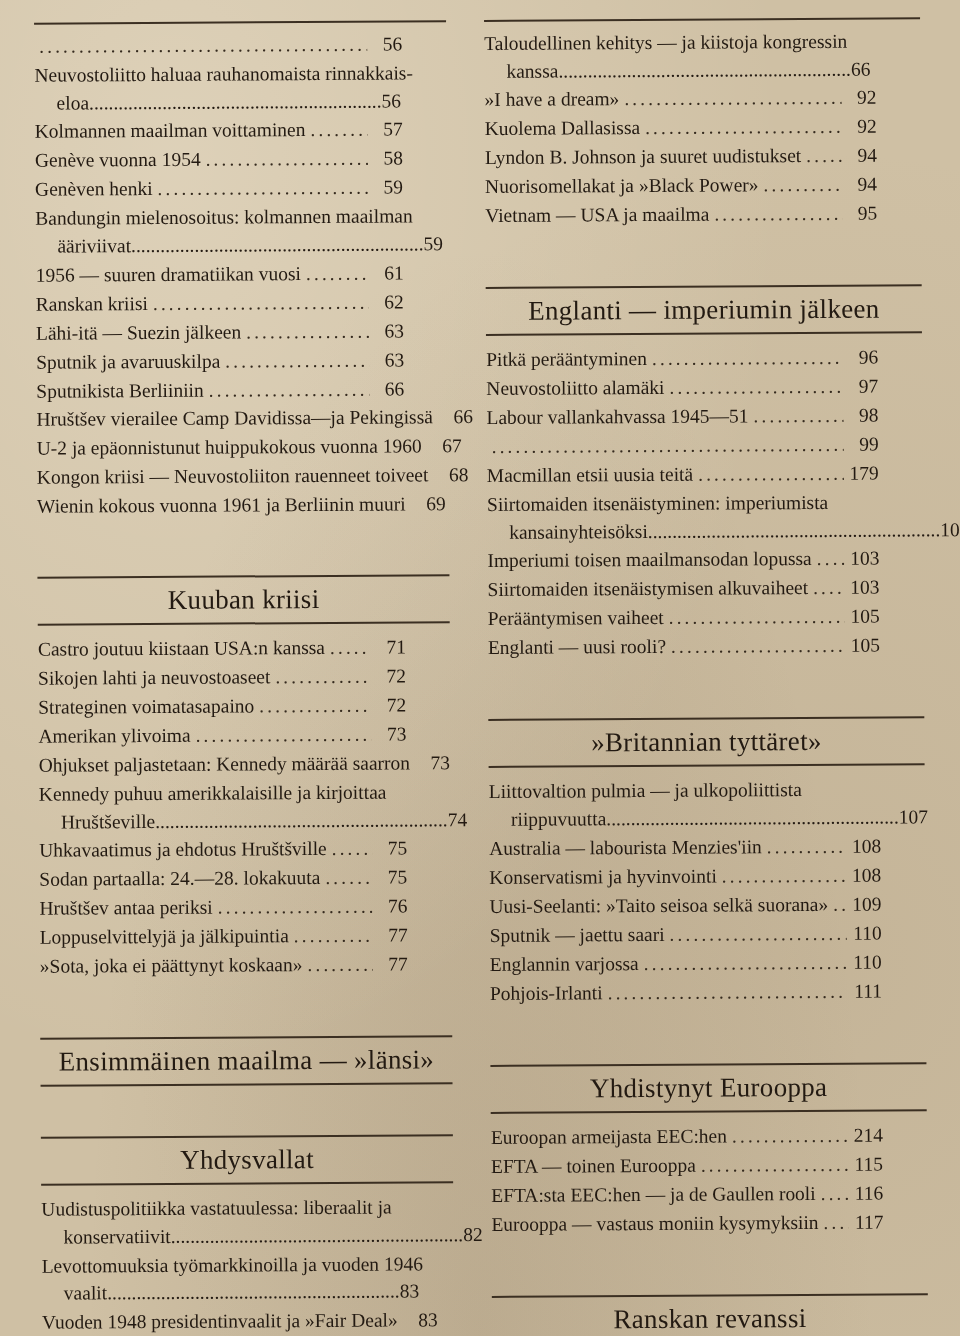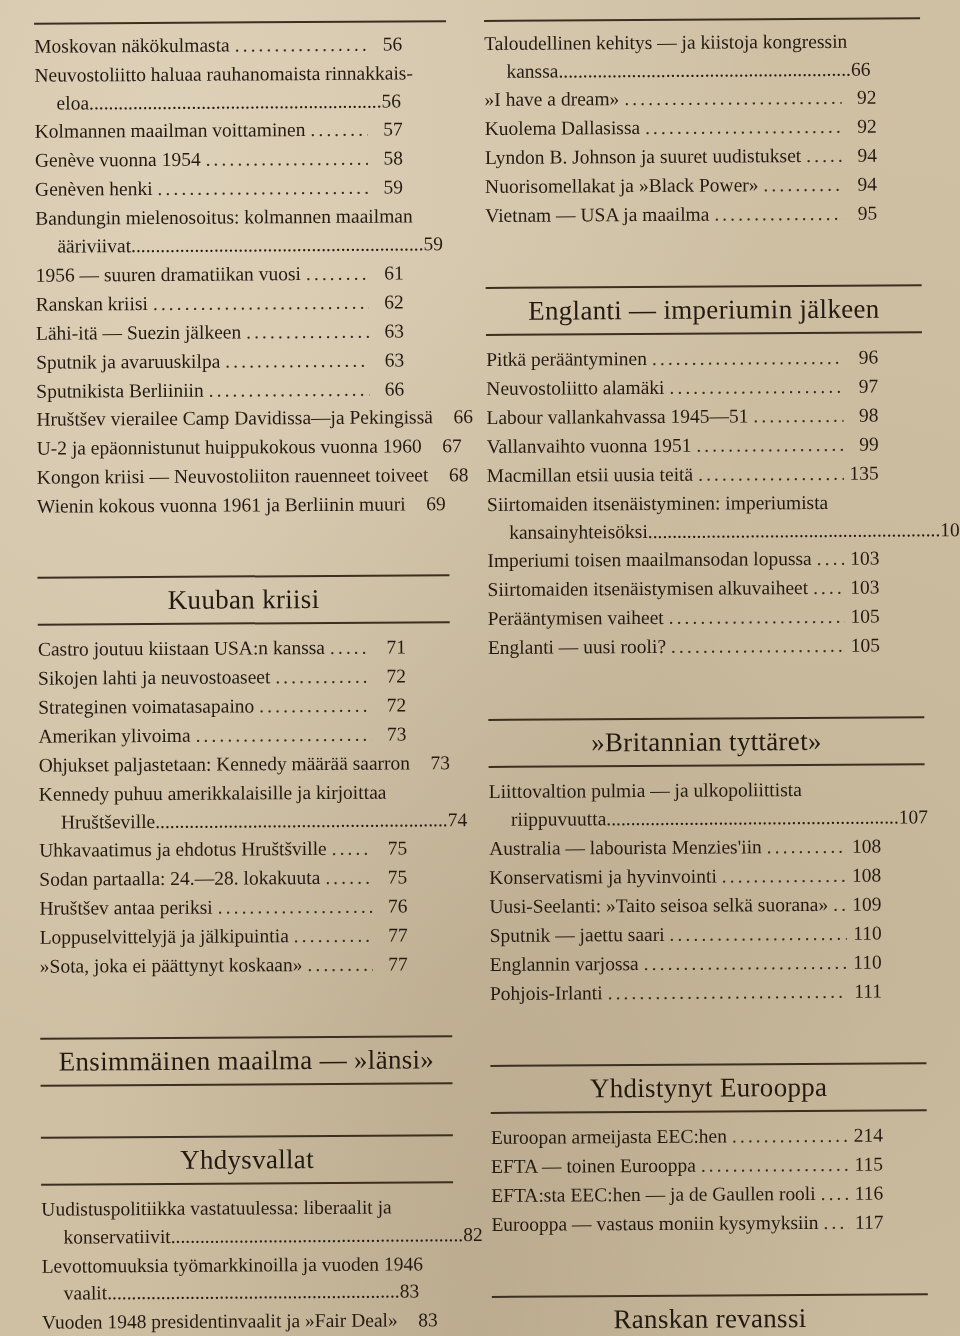--- a/index.html
+++ b/index.html
@@ -116,21 +116,20 @@
 
 <div class="paper-grain"></div>
 
 <div class="page">
   <div class="columns">
     <div class="col col-left" id="col-left">
         <div class="col-rule-top"></div>
         <ul class="entries">
           <li class="entry">
             <span class="row">
-              <span class="txt">Moskovan näkökulmasta</span>
               <span class="dots">............................................................</span>
               <span class="pg">56</span>
             </span>
           </li>
           <li class="entry wrapped">
             <span class="line1">Neuvostoliitto haluaa rauhanomaista rinnakkais-</span>
             <span class="line2">
               <span class="txt">eloa</span>
               <span class="dots">............................................................</span>
               <span class="pg">56</span>
@@ -416,30 +415,29 @@
           </li>
           <li class="entry">
             <span class="row">
               <span class="txt">Labour vallankahvassa 1945—51</span>
               <span class="dots">............................................................</span>
               <span class="pg">98</span>
             </span>
           </li>
           <li class="entry">
             <span class="row">
-              <span class="txt">Vallanvaihto vuonna 1951</span>
               <span class="dots">............................................................</span>
               <span class="pg">99</span>
             </span>
           </li>
           <li class="entry">
             <span class="row">
               <span class="txt">Macmillan etsii uusia teitä</span>
               <span class="dots">............................................................</span>
-              <span class="pg">135</span>
+              <span class="pg">179</span>
             </span>
           </li>
           <li class="entry wrapped">
             <span class="line1">Siirtomaiden itsenäistyminen: imperiumista</span>
             <span class="line2">
               <span class="txt">kansainyhteisöksi</span>
               <span class="dots">............................................................</span>
               <span class="pg">102</span>
             </span>
           </li>

